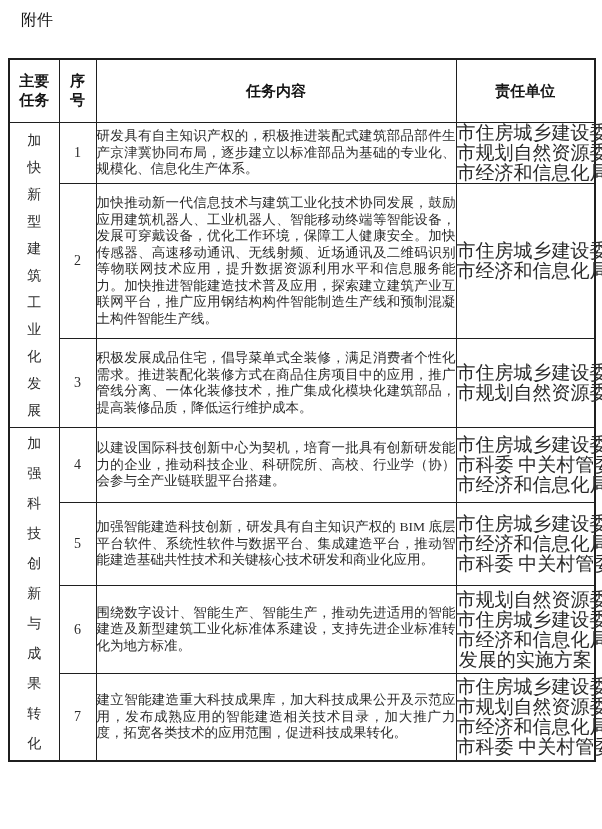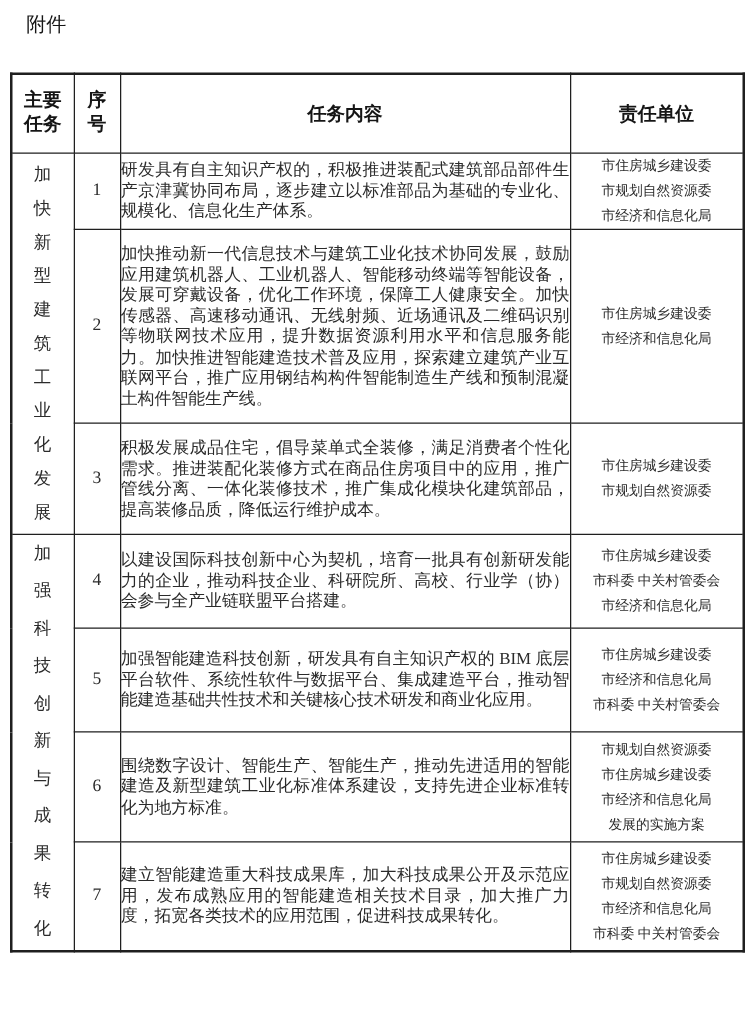--- a/index.html
+++ b/index.html
@@ -47,21 +47,21 @@
     text-align: center;
   }
   .hdr-wrap-2 {
     width: 2em; margin: 0 auto;
     word-break: break-all; line-height: 19px;
   }
   .hdr-wrap-1 {
     width: 1em; margin: 12px auto;
     word-break: break-all; line-height: 19px;
   }
-  .group-cell { }
+  .group-cell { text-align: center; }
   .group-vertical {
     width: 1.05em;
     margin: 0 auto;
     word-break: break-all;
     font-size: 14px;
     color: #2b2b2b;
   }
   .group-1 .group-vertical { line-height: 27px; }
   .group-2 .group-vertical { line-height: 30px; }
   .seq-cell {
@@ -70,21 +70,21 @@
   }
   .content-cell {
     font-size: 13.5px;
     line-height: 16.5px;
     padding: 4px 5px;
     text-align: justify;
     word-break: break-all;
   }
   .units-cell {
     text-align: center;
-    font-size: 11px;
+    font-size: 19px;
     padding: 2px 1px;
   }
   .units-cell .unit-line { line-height: 20px; white-space: nowrap; }
   tr.r1 { height: 57px; }
   tr.r2 { height: 155px; }
   tr.r3 { height: 89px; }
   tr.r4 { height: 75px; }
   tr.r5 { height: 83px; }
   tr.r6 { height: 88px; }
   tr.r7 { height: 87px; }

